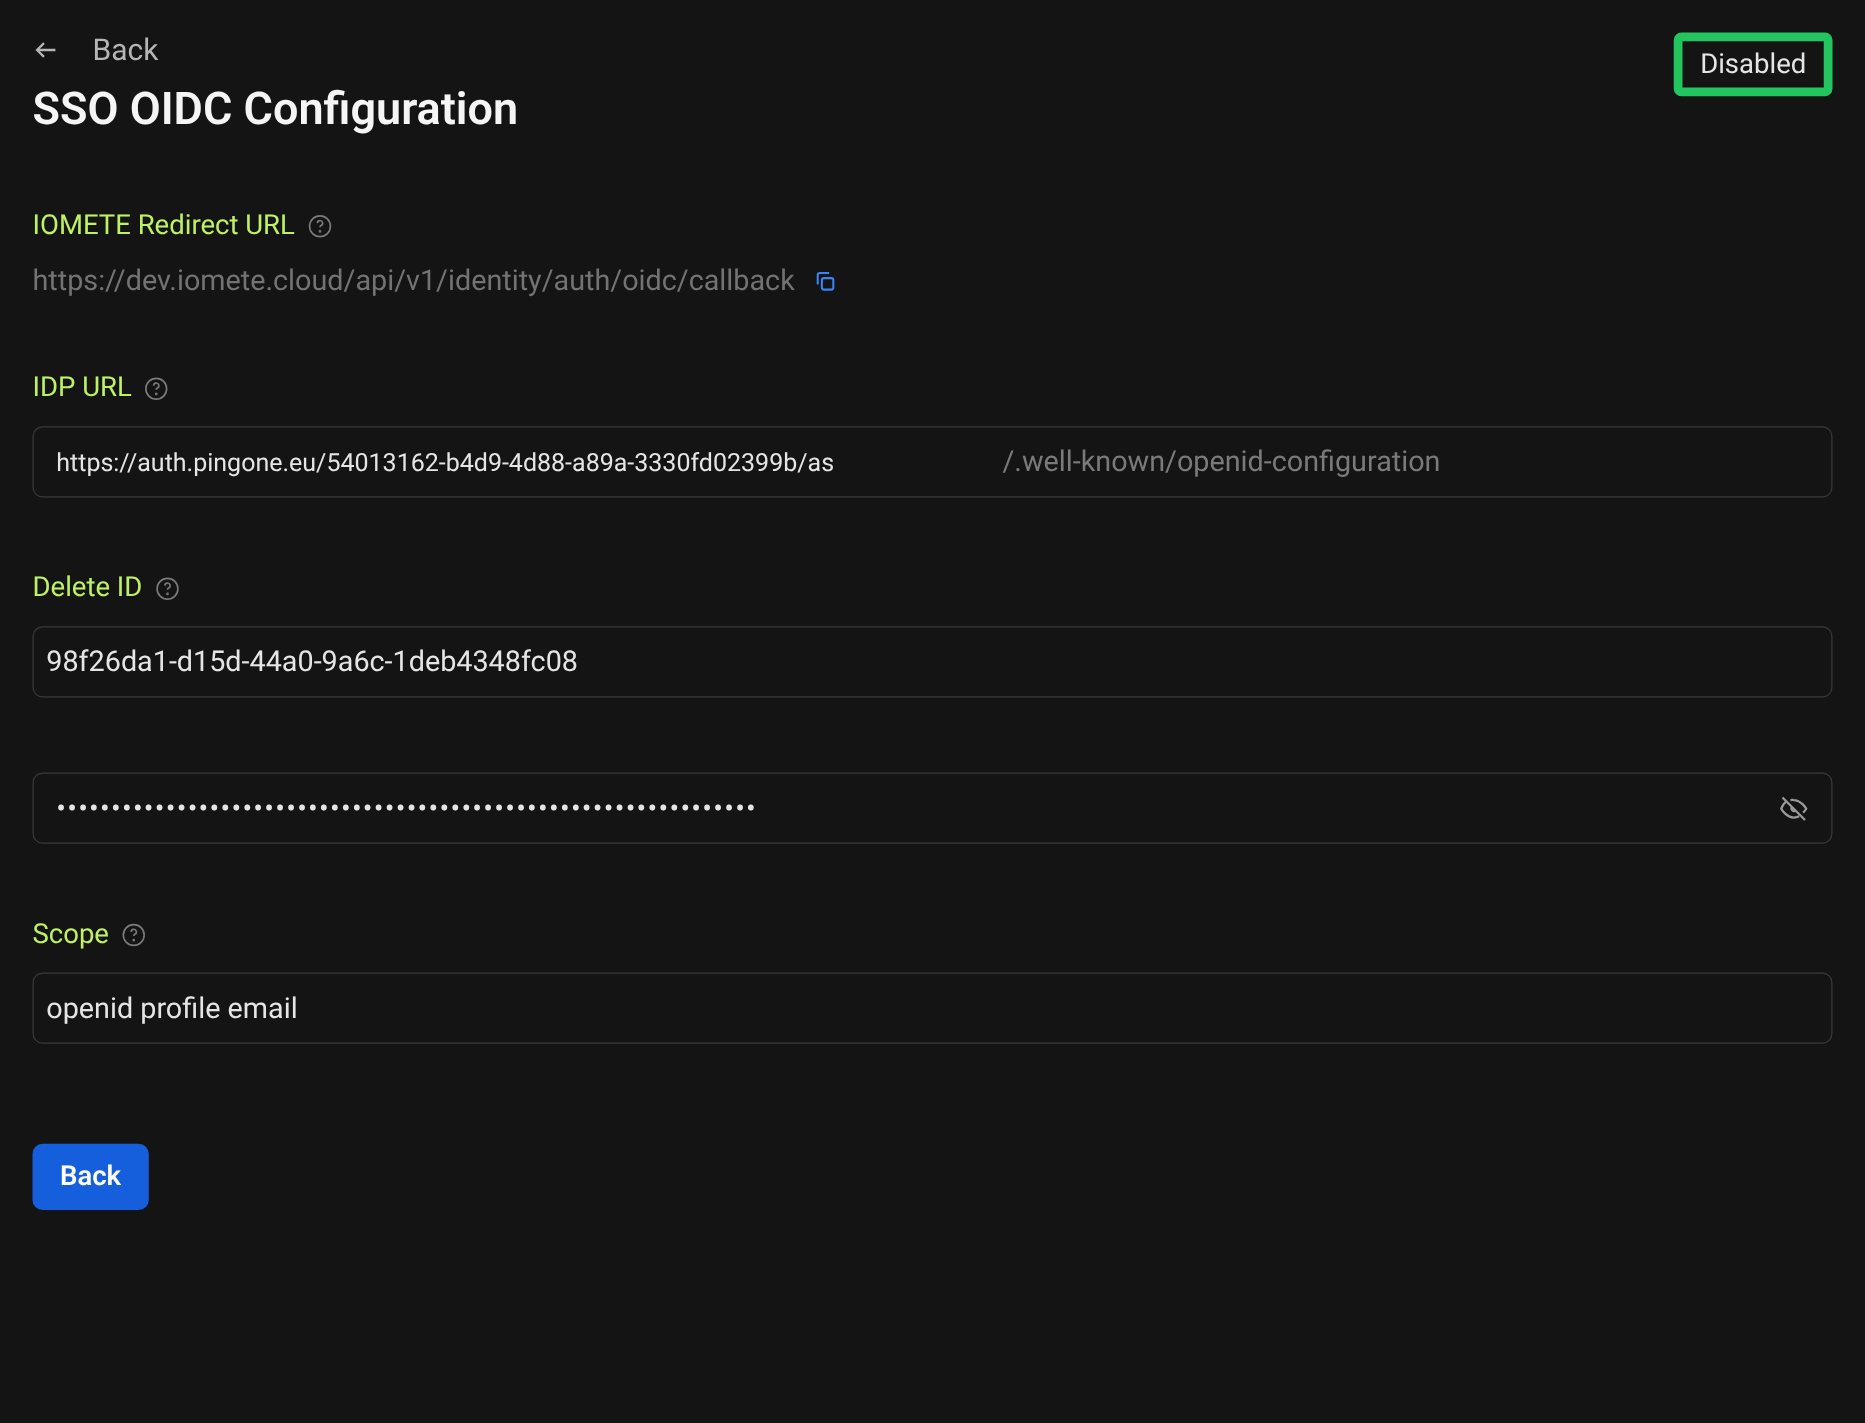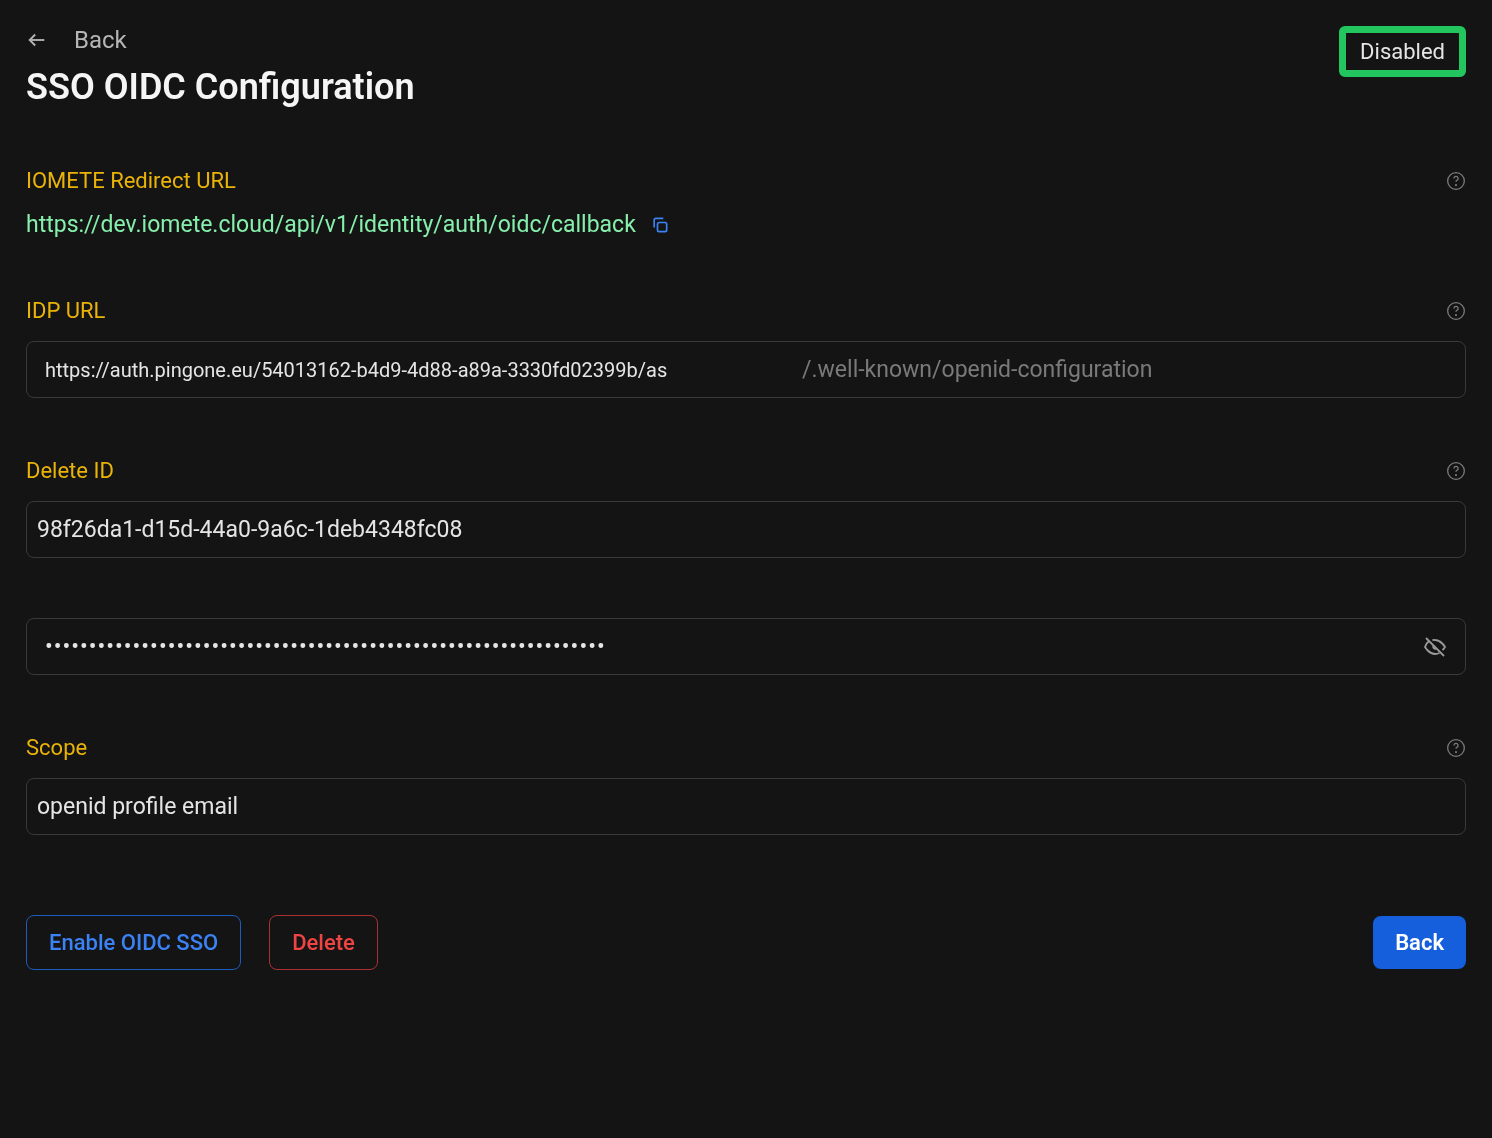--- a/index.html
+++ b/index.html
@@ -53,39 +53,38 @@
       background: transparent;
     }
     .field-group {
       margin-top: 60px;
     }
     .field-label {
       display: flex;
       align-items: center;
       gap: 10px;
       font-size: 22px;
-      color: #eab308;
+      color: #bef264;
       margin-bottom: 18px;
-      justify-content: space-between;
     }
     .help-icon {
       width: 20px;
       height: 20px;
       stroke: #7a7a7a;
       stroke-width: 1.6;
       fill: none;
     }
     .static-value-row {
       display: flex;
       align-items: center;
       gap: 14px;
     }
     .static-value {
       font-size: 23px;
-      color: #86efac;
+      color: #737373;
     }
     .copy-icon {
       width: 20px;
       height: 20px;
       stroke: #3b82f6;
       stroke-width: 2;
       fill: none;
       cursor: pointer;
     }
     .input {
@@ -266,18 +265,14 @@
     <svg class="help-icon" viewBox="0 0 24 24">
       <circle cx="12" cy="12" r="10"></circle>
       <path d="M9.5 9a2.5 2.5 0 1 1 3.5 2.3c-.8.4-1 1-1 1.7"></path>
       <circle cx="12" cy="17" r="0.5" fill="#7a7a7a"></circle>
     </svg>
   </div>
   <input class="input" type="text" value="openid profile email" style="">
 </div>
 
 <div class="footer-actions">
-  <div class="footer-left">
-    <button class="btn btn-enable">Enable OIDC SSO</button>
-    <button class="btn btn-delete">Delete</button>
-  </div>
   <button class="btn btn-save">Back</button>
 </div>
 
 </body></html>

